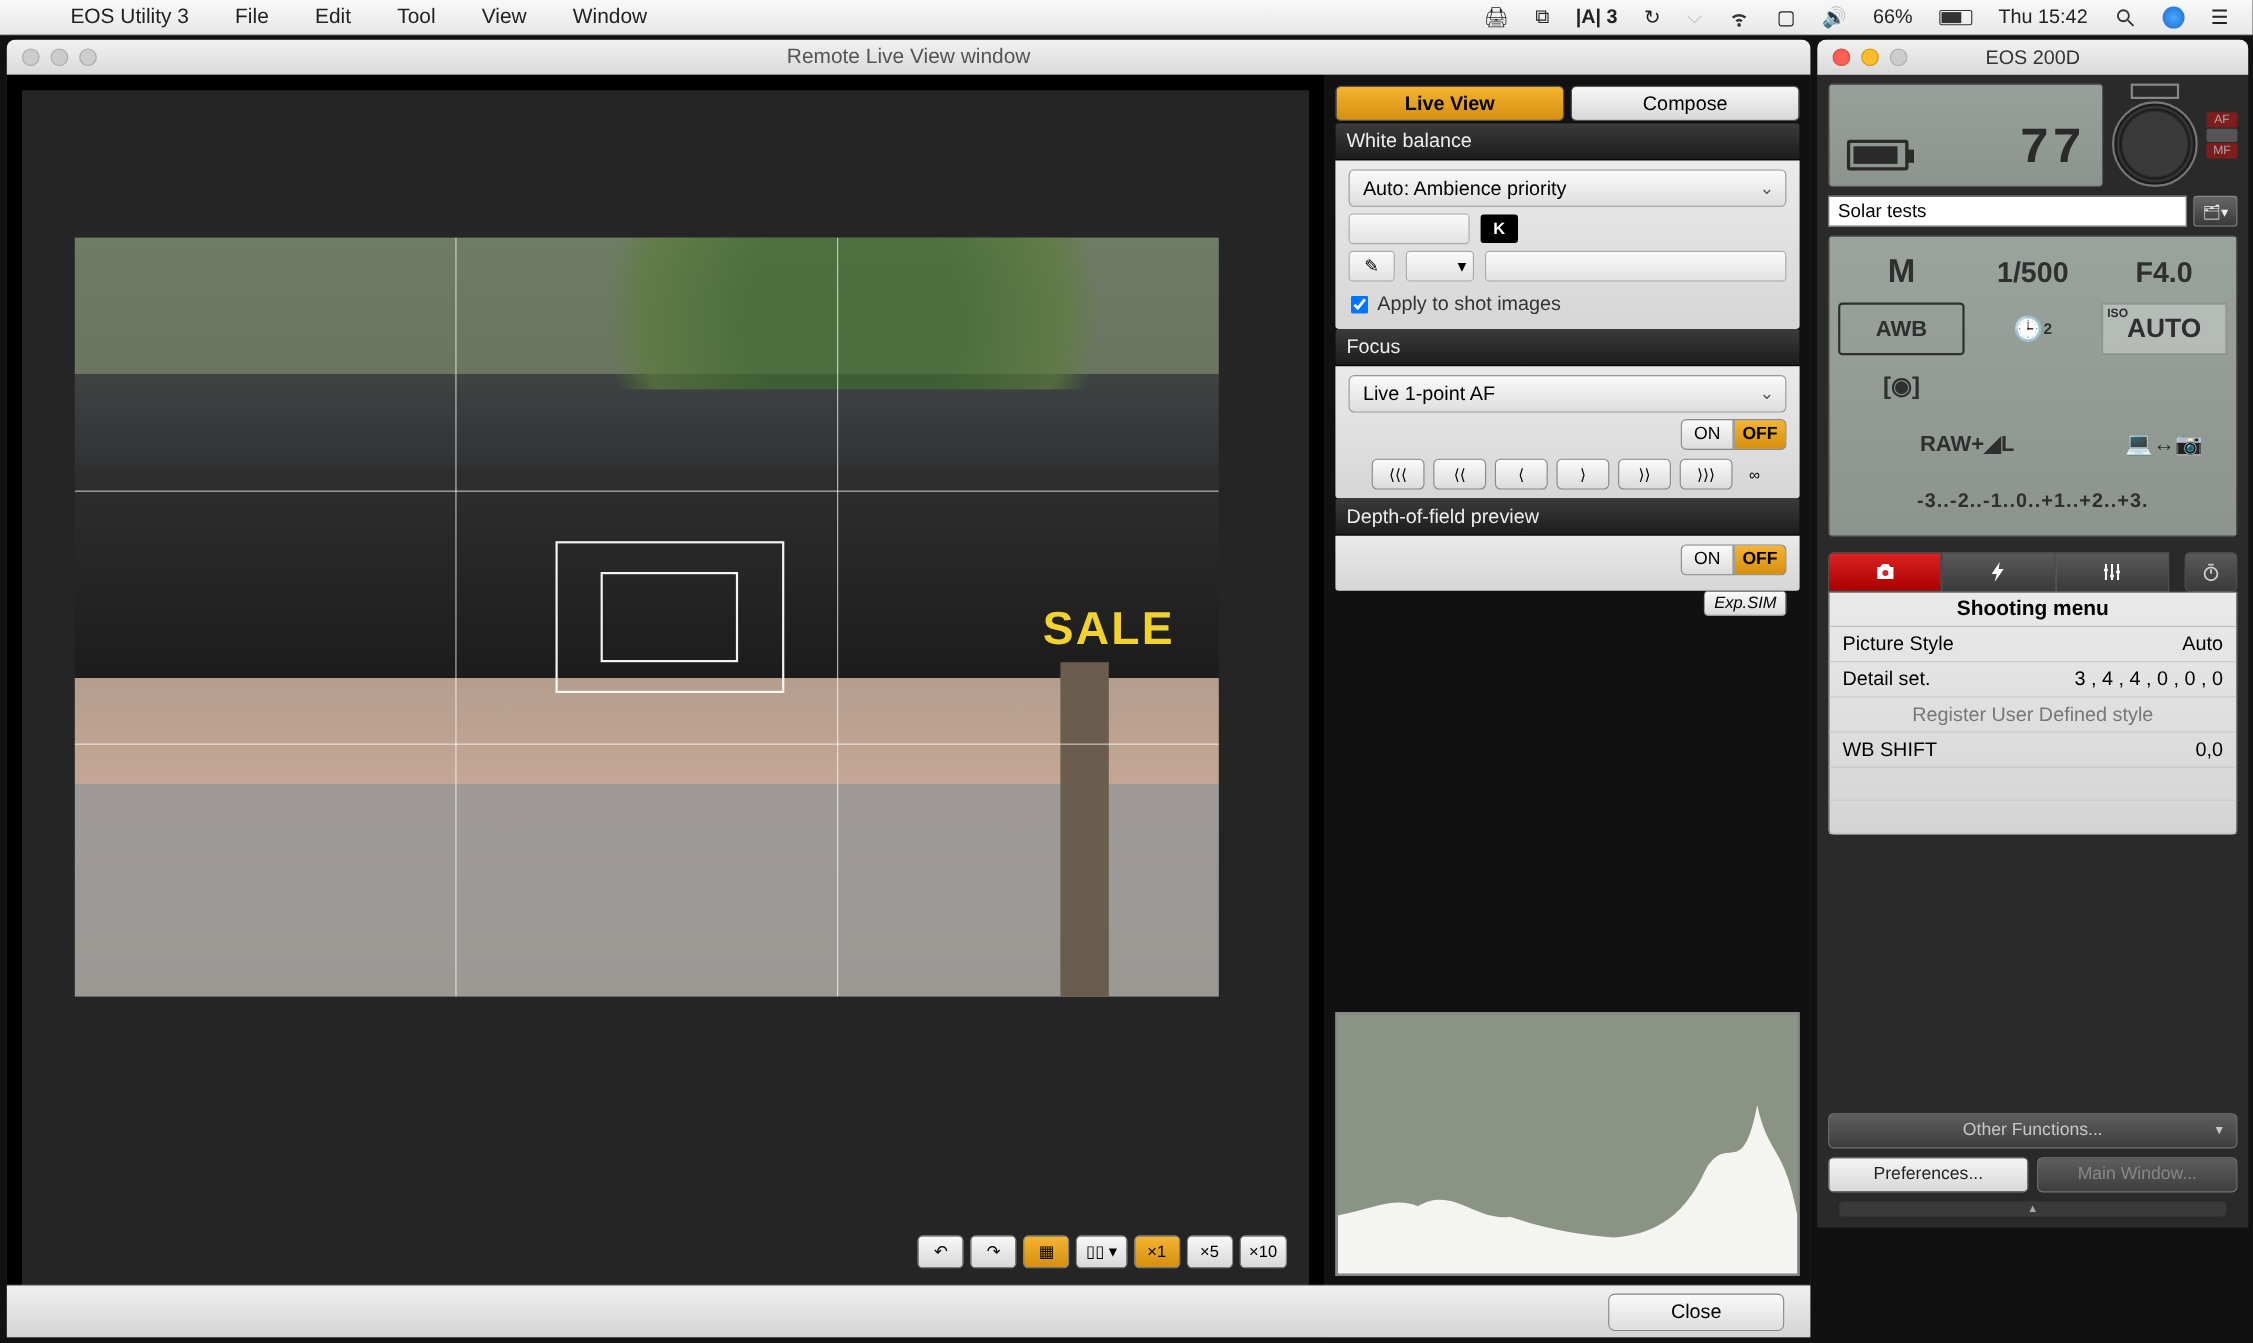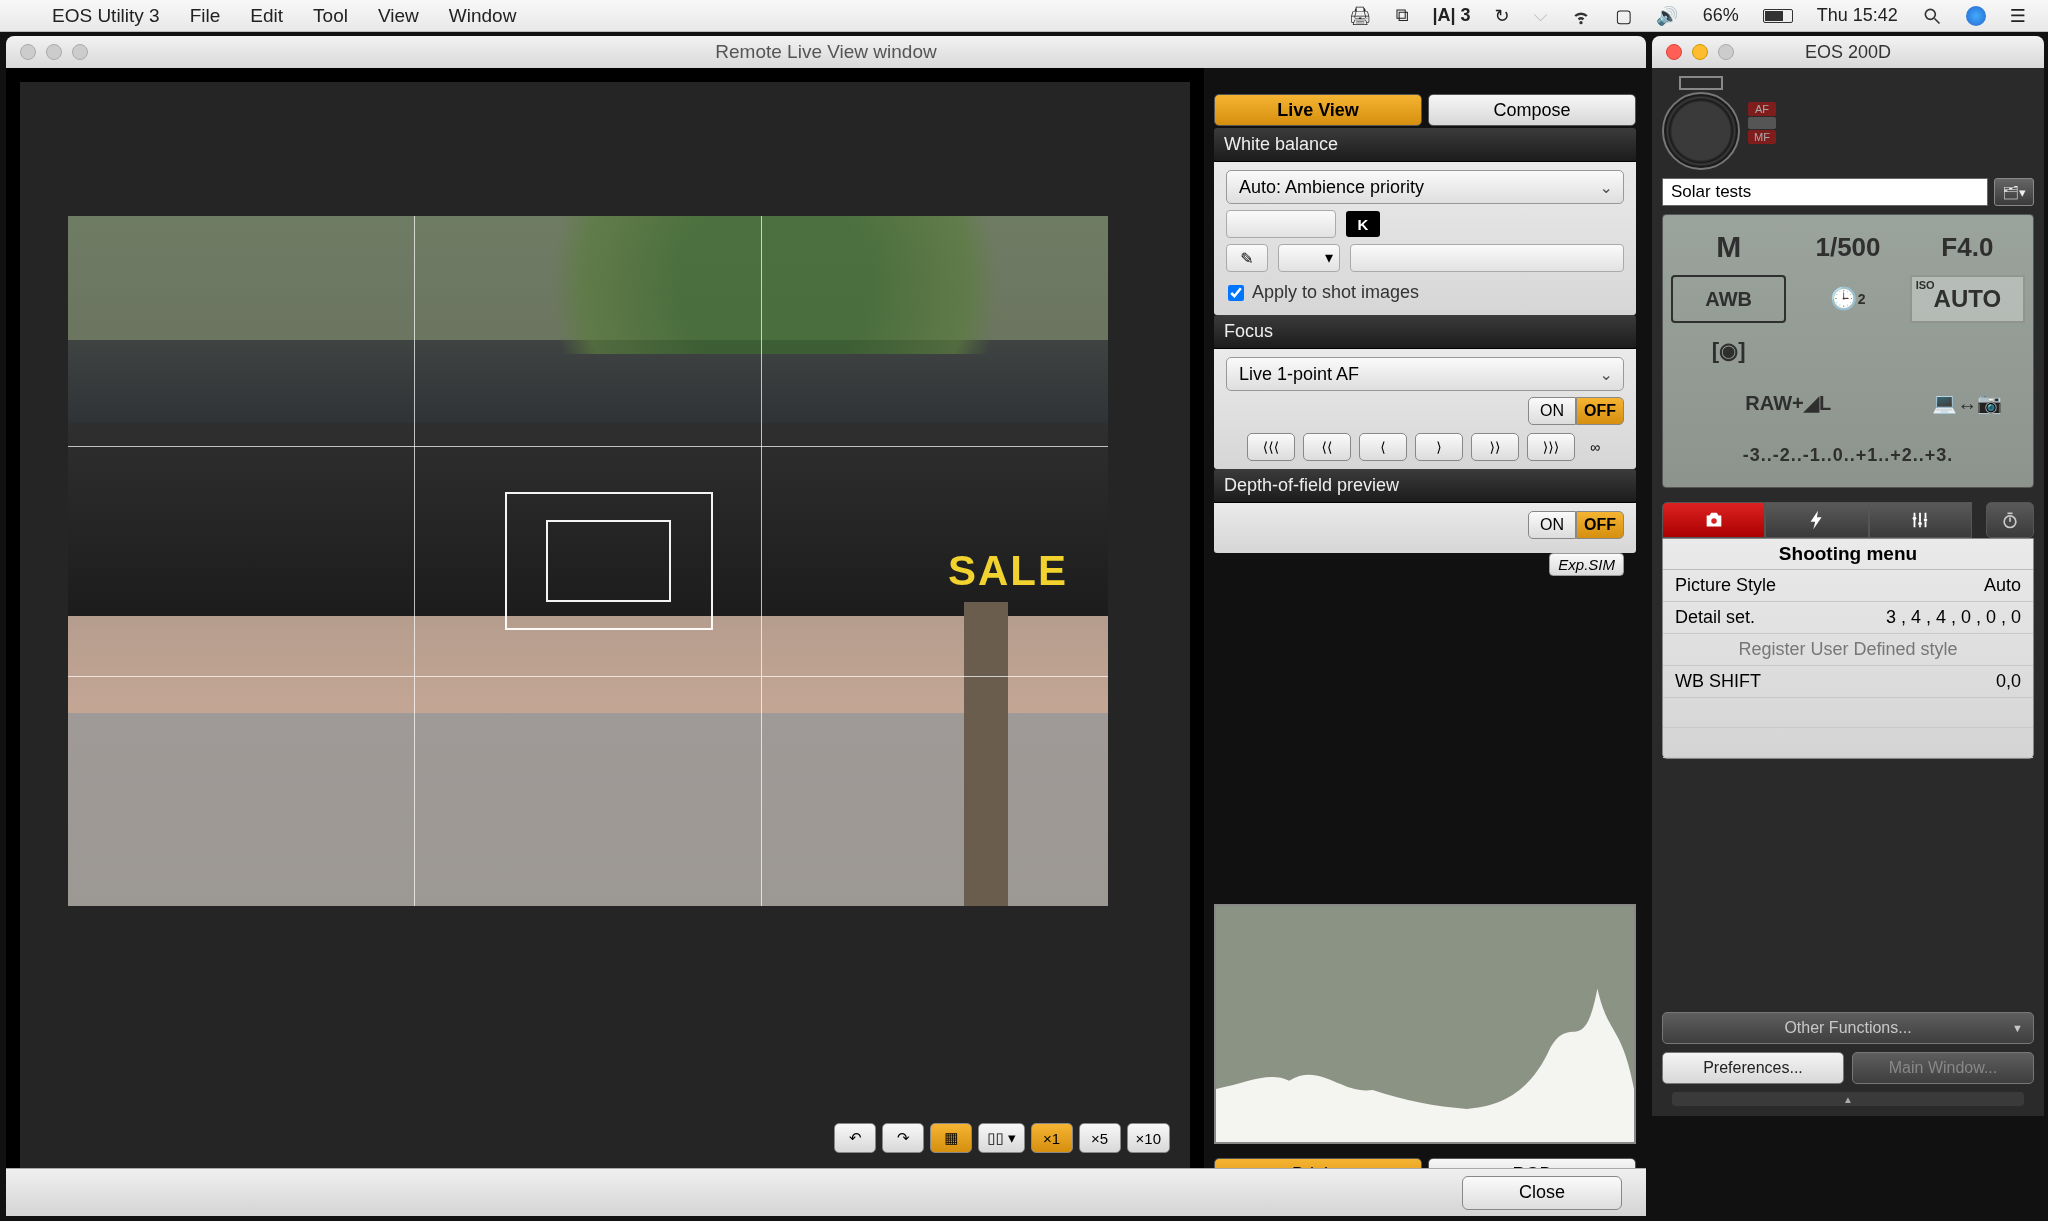--- a/index.html
+++ b/index.html
@@ -1,20 +1,20 @@
 <!DOCTYPE html>
 <html><head>
 <meta charset="utf-8">
 <style>
 * { margin: 0; padding: 0; box-sizing: border-box; font-family: -apple-system, "Helvetica Neue", Arial, sans-serif; }
 body { background: #111; width: 2048px; height: 1221px; overflow: hidden; position: relative; }
 
 
 .menubar { position: absolute; top: 0; left: 0; right: 0; height: 32px; background: linear-gradient(#f8f8f8,#e8e8e8); border-bottom: 1px solid #bbb; display: flex; align-items: center; font-size: 19px; color: #222; }
-.menubar .left { display: flex; align-items: center; gap: 30px; padding-left: 22px; }
+.menubar .left { display: flex; align-items: center; gap: 42px; padding-left: 22px; }
 .menubar .left span:first-child { font-weight: 700; }
 .menubar .right { margin-left: auto; display: flex; align-items: center; gap: 24px; padding-right: 22px; font-size: 18px; }
 .menuicon svg { width: 20px; height: 20px; display: block; fill: #333; }
 
 
 .lv-window { position: absolute; top: 36px; left: 6px; width: 1640px; height: 1180px; background: #242424; border-radius: 8px 8px 0 0; overflow: hidden; }
 .lv-title { height: 32px; background: linear-gradient(#f2f2f2,#d9d9d9); display: flex; align-items: center; justify-content: center; position: relative; font-size: 19px; color: #555; }
 .traffic { position: absolute; left: 14px; top: 8px; display: flex; gap: 10px; }
 .traffic span { width: 16px; height: 16px; border-radius: 50%; background: #ccc; border: 1px solid #aaa; }
 
@@ -34,21 +34,21 @@
 .gl-h2 { top: 66.6%; left: 0; height: 1px; width: 100%; }
 .focus-outer { position: absolute; left: 42%; top: 40%; width: 20%; height: 20%; border: 2px solid rgba(255,255,255,0.95); }
 .focus-inner { position: absolute; left: 46%; top: 44%; width: 12%; height: 12%; border: 2px solid rgba(255,255,255,0.95); }
 
 
 .lv-toolbar { position: absolute; left: 0; right: 0; bottom: 44px; height: 40px; display: flex; justify-content: flex-end; align-items: center; gap: 6px; padding-right: 20px; }
 .tb-btn { height: 30px; min-width: 42px; background: linear-gradient(#f8f8f8,#d8d8d8); border: 1px solid #888; border-radius: 5px; display: flex; align-items: center; justify-content: center; font-size: 15px; padding: 0 8px; }
 .tb-btn.on { background: linear-gradient(#f4b431,#d68f0f); color:#000; }
 
 
-.lv-right { width: 442px; background: #111; padding: 26px 10px; display: flex; flex-direction: column; gap: 0; position: relative; }
+.lv-right { width: 442px; background: #111; padding: 10px 10px; display: flex; flex-direction: column; gap: 0; position: relative; }
 .tabs { display: flex; gap: 6px; height: 32px; margin-bottom: 2px; }
 .tab { flex: 1; display: flex; align-items: center; justify-content: center; font-size: 18px; border: 1px solid #555; border-radius: 5px; background: linear-gradient(#f6f6f6,#d8d8d8); }
 .tab.active { background: linear-gradient(#f4b431,#d68f0f); font-weight: 600; }
 .section-head { background: linear-gradient(#3b3b3b,#1c1c1c); color: #eee; font-size: 18px; padding: 6px 10px; border-radius: 3px; border-bottom: 1px solid #000; }
 .section-body { background: linear-gradient(#eaeaea,#d6d6d6); padding: 8px 12px; border-radius: 0 0 3px 3px; }
 .select { height: 34px; background: linear-gradient(#fafafa,#dedede); border: 1px solid #999; border-radius: 5px; display: flex; align-items: center; padding: 0 12px; font-size: 18px; position: relative; margin-bottom: 6px; }
 .select::after { content: "⌄"; position: absolute; right: 10px; font-size: 16px; color: #555; }
 .row { display: flex; align-items: center; gap: 10px; margin-bottom: 6px; }
 .small-field { height: 28px; background: linear-gradient(#fafafa,#e2e2e2); border: 1px solid #aaa; border-radius: 4px; flex: 1; }
 .kbadge { height:26px; min-width:34px; background:#000; color:#fff; font-weight:700; display:flex; align-items:center; justify-content:center; border-radius:3px; padding:0 6px; font-size:15px;}
@@ -291,20 +291,24 @@
   <div class="eos-title">
     <div class="traffic">
         <span></span>
         <span></span>
         <span></span>
       </div>
     <span>EOS 200D</span>
   </div>
 
   <div class="lcd-area">
+    <div class="lcd">
+      <div class="battery"></div>
+      <div class="shots">77</div>
+    </div>
     <div class="dial-col">
       <div class="card-ind"></div>
       <div class="big-dial"></div>
     </div>
     <div class="afmf">
       <span>AF</span>
       <span style="background:#555;height:12px;"></span>
       <span>MF</span>
     </div>
   </div>

